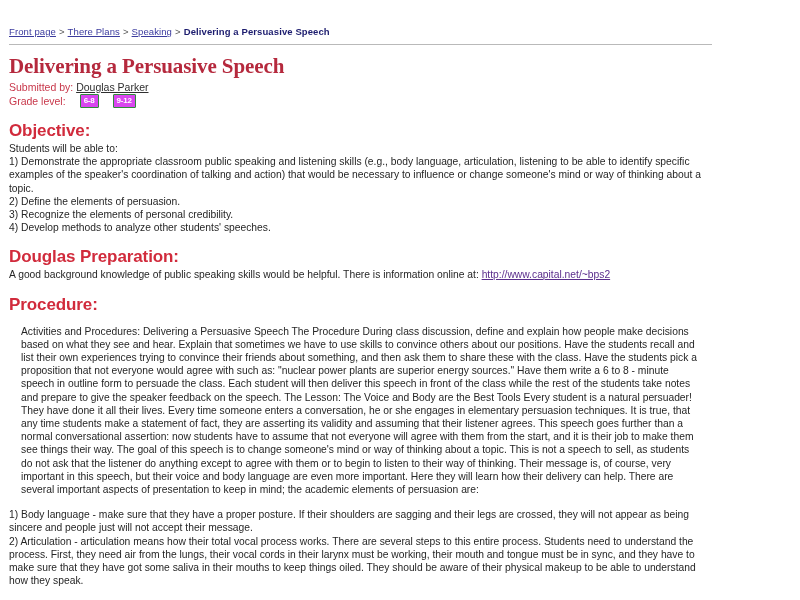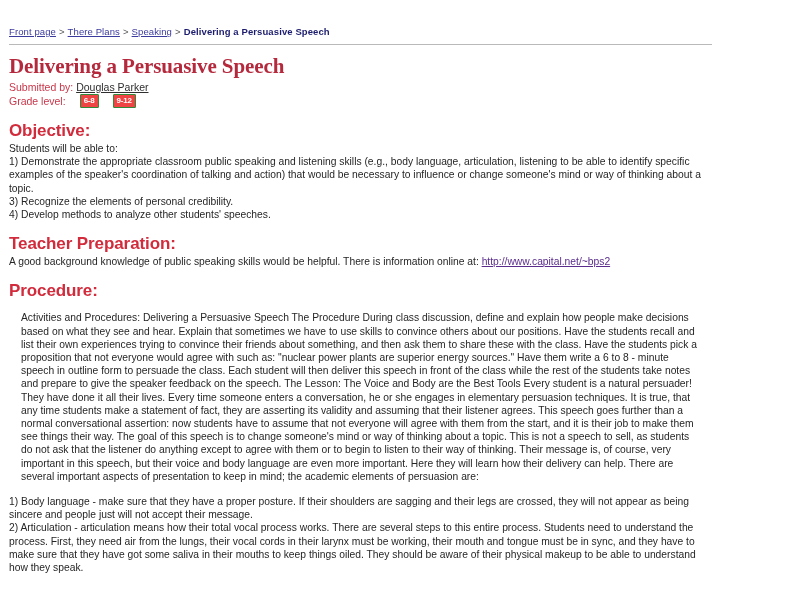--- a/index.html
+++ b/index.html
@@ -76,21 +76,21 @@
     font-size: 10.5px;
     line-height: 14px;
     color: #c8374a;
     margin: 0 0 2px 0;
     display: flex;
     align-items: center;
     gap: 14px;
   }
   .badge {
     display: inline-block;
-    background: #ef4444;
+    background: #d946ef;
     color: #ffffff;
     font-size: 8px;
     line-height: 9px;
     font-weight: bold;
     padding: 1px 3px 2px 3px;
     border-radius: 1px;
     border: 1px solid #2f8b3a;
     letter-spacing: -0.2px;
     text-decoration: none;
   }
@@ -152,28 +152,29 @@
     <span>Grade level:</span>
     <a href="#" class="badge">6-8</a>
     <a href="#" class="badge">9-12</a>
   </div>
 
   <div class="section">
     <h2 class="section-heading">Objective:</h2>
     <div class="lines">
       <div>Students will be able to:</div>
       <div>1) Demonstrate the appropriate classroom public speaking and listening skills (e.g., body language, articulation, listening to be able to identify specific examples of the speaker's coordination of talking and action) that would be necessary to influence or change someone's mind or way of thinking about a topic.</div>
+      <div>2) Define the elements of persuasion.</div>
       <div>3) Recognize the elements of personal credibility.</div>
       <div>4) Develop methods to analyze other students' speeches.</div>
     </div>
   </div>
 
 
   <div class="section">
-    <h2 class="section-heading">Teacher Preparation:</h2>
+    <h2 class="section-heading">Douglas Preparation:</h2>
     <div class="body-text"><span>A good background knowledge of public speaking skills would be helpful. There is information online at: </span><a href="#" class="extlink">http://www.capital.net/~bps2</a></div>
   </div>
 
   <div class="section">
     <h2 class="section-heading">Procedure:</h2>
     <div class="lines">
       <div class="para">Activities and Procedures: Delivering a Persuasive Speech The Procedure During class discussion, define and explain how people make decisions based on what they see and hear. Explain that sometimes we have to use skills to convince others about our positions. Have the students recall and list their own experiences trying to convince their friends about something, and then ask them to share these with the class. Have the students pick a proposition that not everyone would agree with such as: "nuclear power plants are superior energy sources." Have them write a 6 to 8 - minute speech in outline form to persuade the class. Each student will then deliver this speech in front of the class while the rest of the students take notes and prepare to give the speaker feedback on the speech. The Lesson: The Voice and Body are the Best Tools Every student is a natural persuader! They have done it all their lives. Every time someone enters a conversation, he or she engages in elementary persuasion techniques. It is true, that any time students make a statement of fact, they are asserting its validity and assuming that their listener agrees. This speech goes further than a normal conversational assertion: now students have to assume that not everyone will agree with them from the start, and it is their job to make them see things their way. The goal of this speech is to change someone's mind or way of thinking about a topic. This is not a speech to sell, as students do not ask that the listener do anything except to agree with them or to begin to listen to their way of thinking. Their message is, of course, very important in this speech, but their voice and body language are even more important. Here they will learn how their delivery can help. There are several important aspects of presentation to keep in mind; the academic elements of persuasion are:</div>
       <div>1) Body language - make sure that they have a proper posture. If their shoulders are sagging and their legs are crossed, they will not appear as being sincere and people just will not accept their message.</div>
       <div>2) Articulation - articulation means how their total vocal process works. There are several steps to this entire process. Students need to understand the process. First, they need air from the lungs, their vocal cords in their larynx must be working, their mouth and tongue must be in sync, and they have to make sure that they have got some saliva in their mouths to keep things oiled. They should be aware of their physical makeup to be able to understand how they speak.</div>
 

